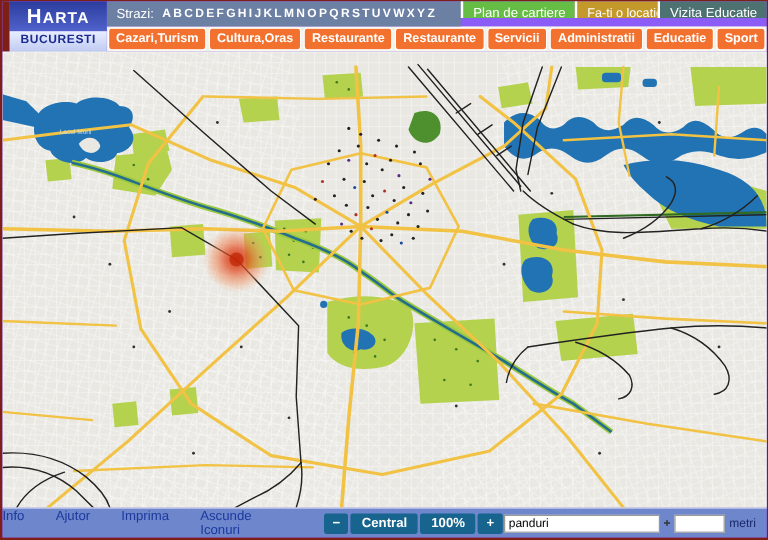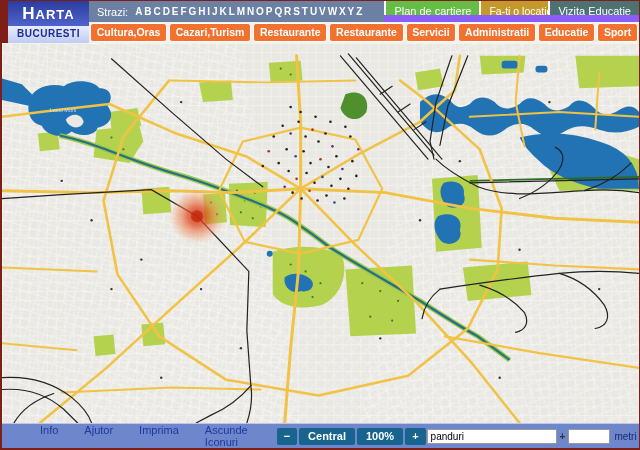--- a/index.html
+++ b/index.html
@@ -31,21 +31,21 @@
              border-radius:3px; color:#fff; font-size:10.5px; font-weight:bold; text-align:center; white-space:nowrap;
              padding:0 3px; cursor:pointer; }
 
   
   #map-wrap { position:relative; flex:1 1 auto; overflow:hidden; background:#e9e8e3; }
   #map-wrap svg { position:absolute; left:0; top:0; width:100%; height:100%; }
 
   
   #footer { flex:0 0 22px; background:#6d86cc; border-top:1px solid #bcc7ea; display:flex; align-items:center; font-size:11px; }
   #footer .flink { color:#1c3a9c; margin-right:26px; cursor:pointer; }
-  #footer .flink:first-child { margin-left:38px; }
+  #footer .flink:first-child { }
   #zoomctl { display:flex; align-items:center; margin-left:2px; }
   .zbtn { background:#17648e; color:#fff; font-weight:bold; font-size:11px; height:17px; line-height:17px;
           border:none; border-radius:2px; margin:0 1px; padding:0 9px; cursor:pointer; font-family:"Liberation Sans",sans-serif; }
   .zbtn.sq { padding:0 7px; }
   #searchbar { margin-left:auto; display:flex; align-items:center; margin-right:5px; }
   #searchbar input { height:15px; font-size:10px; border:1px solid #999; padding:0 3px; font-family:"Liberation Sans",sans-serif; }
   #search-input { width:130px; }
   #distance-input { width:42px; }
   #plus-sign { color:#333; font-size:10px; font-weight:bold; margin:0 3px; }
   #unit-label { color:#1a2a6a; font-size:10px; margin:0 4px 0 4px; }
@@ -92,22 +92,22 @@
             <span>Y</span>
             <span>Z</span>
           </div>
       </div>
       <div id="btn-plan" class="topbtn">Plan de cartiere</div>
       <div id="btn-locatie" class="topbtn">Fa-ti o locatie!</div>
       <div id="btn-vizita" class="topbtn">Vizita Educatie</div>
     </div>
     <div id="catrow" class="hrow">
 
-    <div class="cat-btn">Cultura,Oras</div>
-        <div class="cat-btn">Cazari,Turism</div>
+    <div class="cat-btn">Cazari,Turism</div>
+        <div class="cat-btn">Cultura,Oras</div>
         <div class="cat-btn">Restaurante</div>
         <div class="cat-btn">Restaurante</div>
         <div class="cat-btn">Servicii</div>
         <div class="cat-btn">Administratii</div>
         <div class="cat-btn">Educatie</div>
         <div class="cat-btn">Sport</div>
       </div>
   </div>
 
   <div id="map-wrap">

